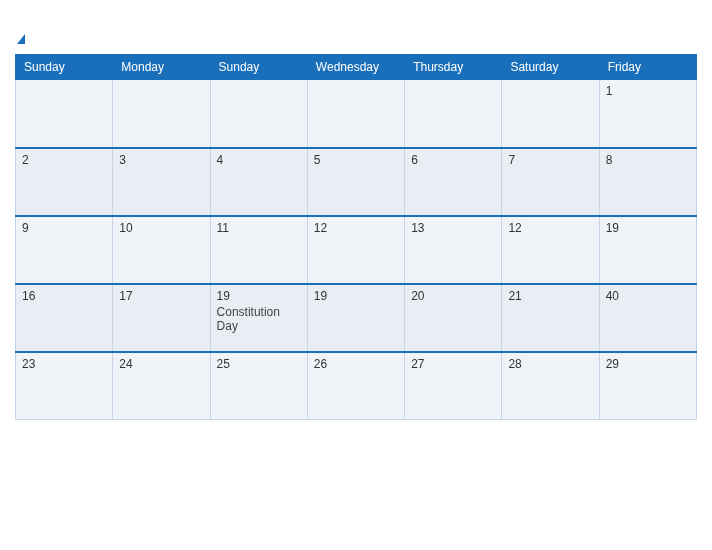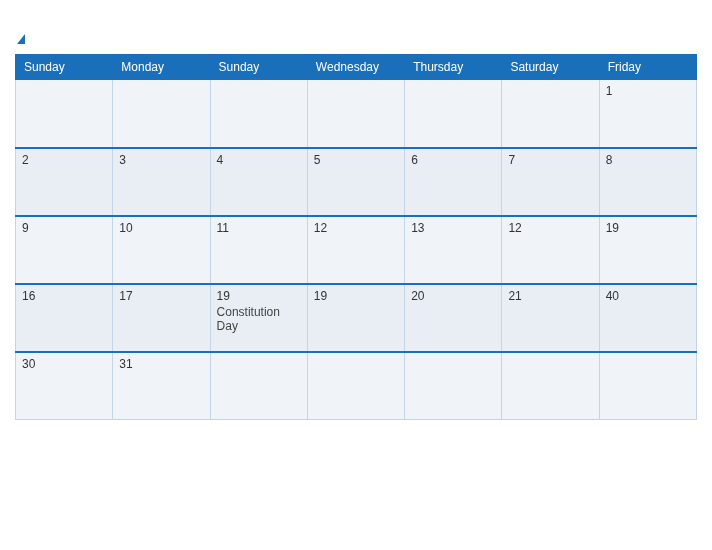--- a/index.html
+++ b/index.html
@@ -220,26 +220,36 @@
           </td>
           <td>
             <span class="day-number">21</span>
           </td>
           <td>
             <span class="day-number">40</span>
           </td>
         </tr>
         <tr class="week-row-border">
           <td>
-            <span class="day-number">30</span>
-          </td>
-          <td>
-            <span class="day-number">31</span>
-          </td>
-          <td class="empty-cell"></td>
-          <td class="empty-cell"></td>
-          <td class="empty-cell"></td>
-          <td class="empty-cell"></td>
-          <td class="empty-cell"></td>
+            <span class="day-number">23</span>
+          </td>
+          <td>
+            <span class="day-number">24</span>
+          </td>
+          <td>
+            <span class="day-number">25</span>
+          </td>
+          <td>
+            <span class="day-number">26</span>
+          </td>
+          <td>
+            <span class="day-number">27</span>
+          </td>
+          <td>
+            <span class="day-number">28</span>
+          </td>
+          <td>
+            <span class="day-number">29</span>
+          </td>
         </tr>
       </tbody>
   </table>
 </div>
 
 </body></html>

